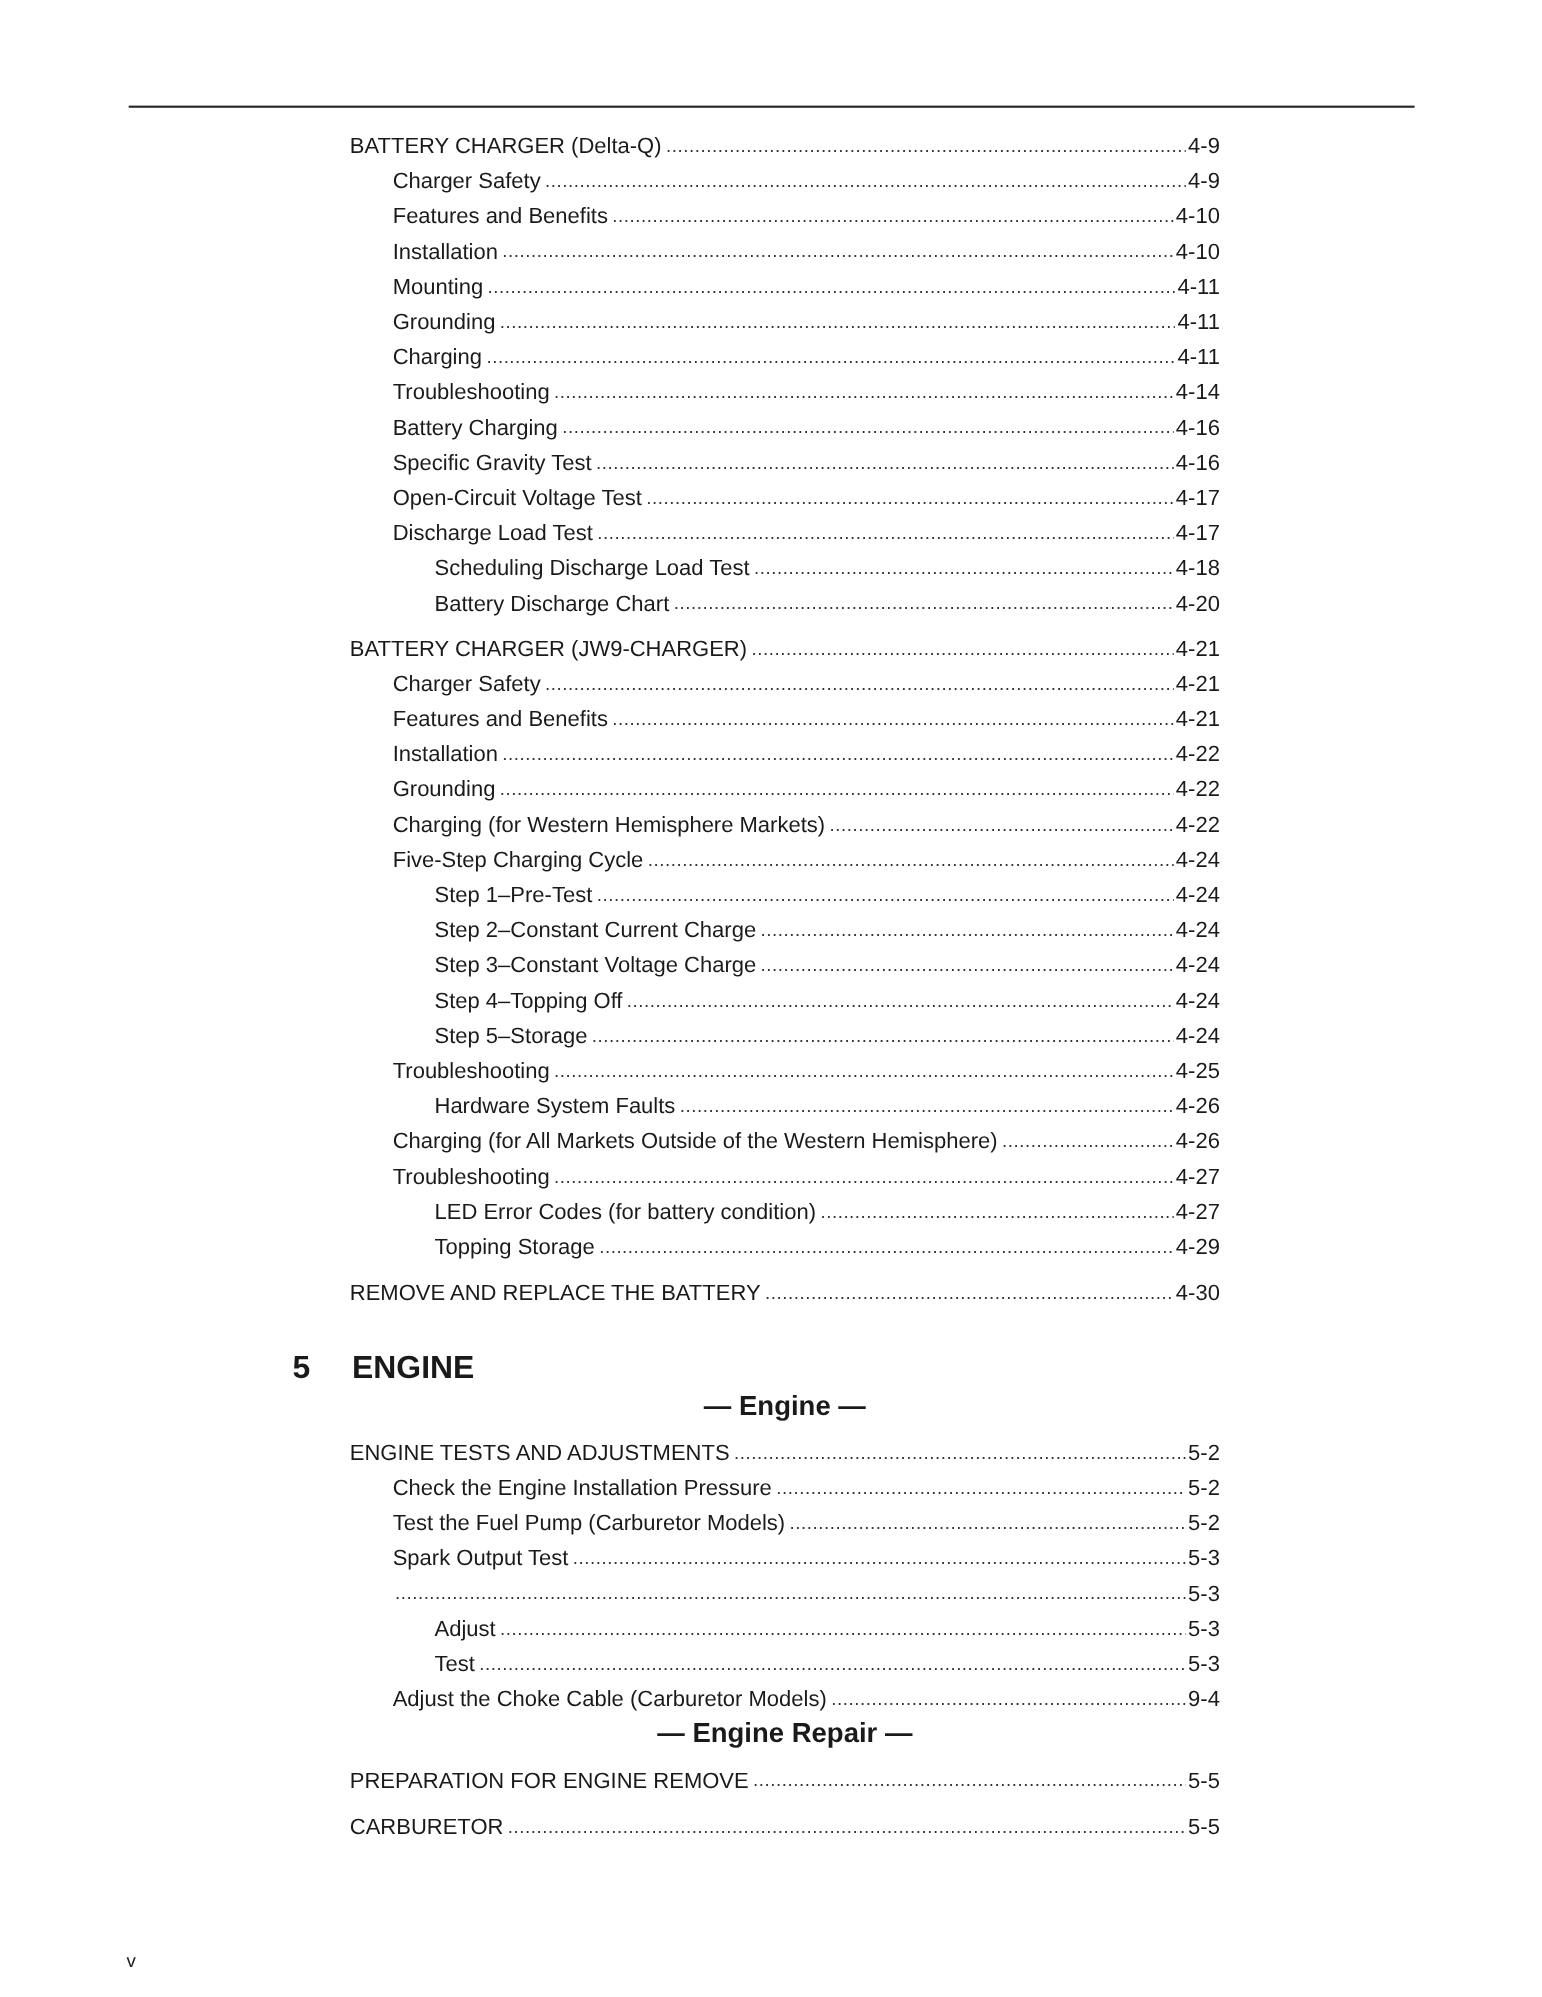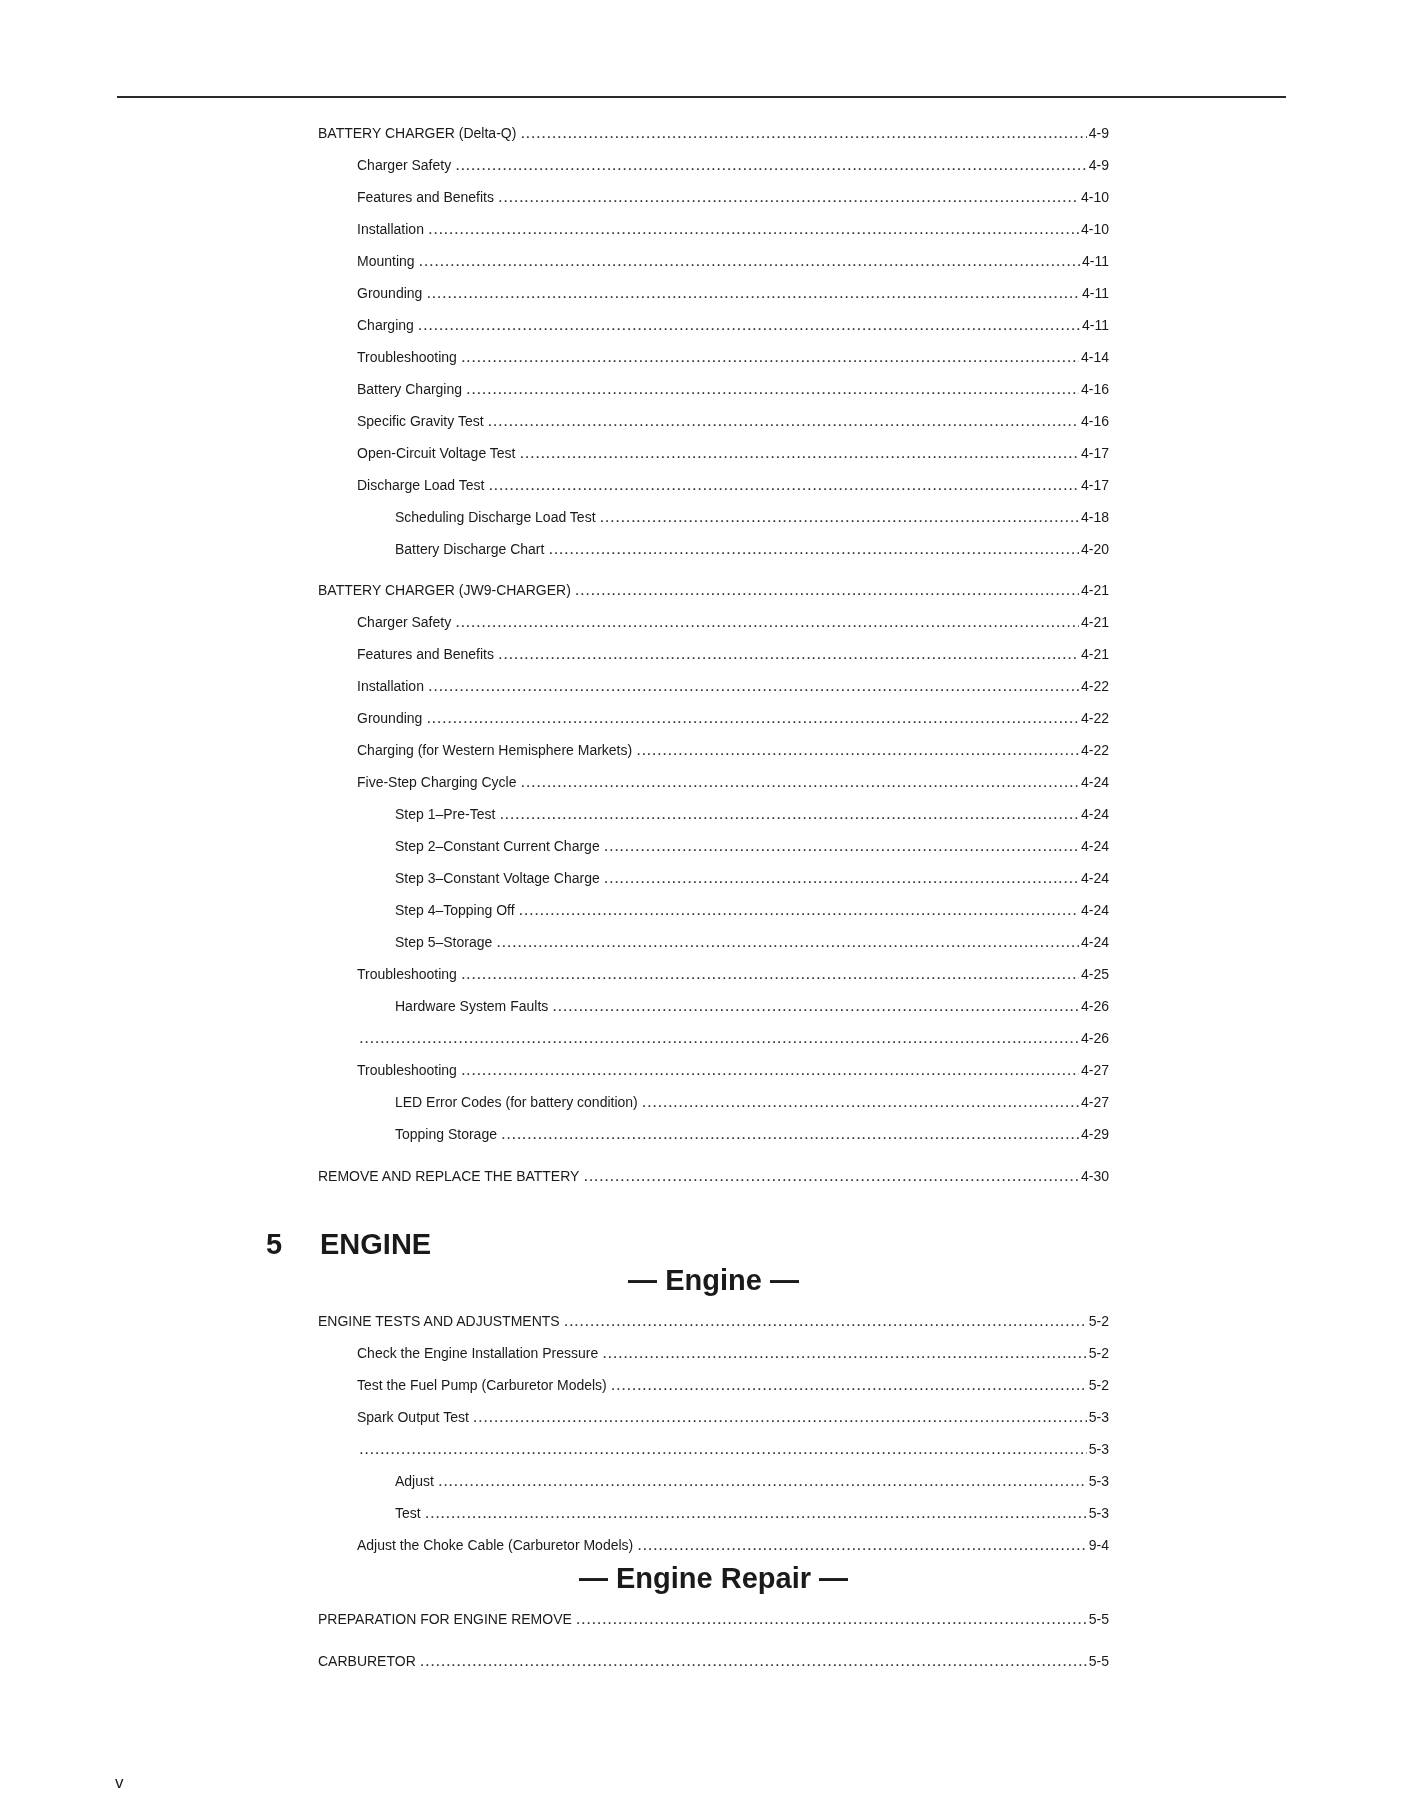--- a/index.html
+++ b/index.html
@@ -9,21 +9,21 @@
   }
   .top-rule {
     position: absolute; left: 117px; top: 96px; width: 1169px; height: 2px;
     background: #2a2a2a;
   }
   .toc {
     position: absolute; left: 318px; width: 791px; top: 0;
   }
   .row {
     position: absolute; left: 0; right: 0; height: 32px;
-    display: flex; align-items: flex-end; font-size: 14px; line-height: 24px;
+    display: flex; align-items: flex-end; font-size: 20px; line-height: 24px;
     white-space: nowrap;
   }
   .row.l2 { left: 39px; }
   .row.l3 { left: 77px; }
   .row .label { flex: 0 0 auto; padding-right: 2px; }
   .row .leader {
     flex: 1 1 auto; overflow: hidden; letter-spacing: 0.5px; color: #333;
     height: 24px; position: relative; margin: 0 2px;
   }
   .row .leader::before {
@@ -31,21 +31,21 @@
     position: absolute; left: 0; top: 0; white-space: nowrap; font-size: 17px; line-height: 24px;
   }
   .row .page { flex: 0 0 auto; text-align: center; }
   .chapter {
     position: absolute; top: 1228px; left: 266px; font-weight: bold; font-size: 29px;
     display: flex; align-items: baseline;
   }
   .chapter .num { width: 54px; }
   .subhead {
     position: absolute; left: 318px; width: 791px; text-align: center;
-    font-weight: bold; font-size: 29px;
+    font-weight: bold; font-size: 25px;
   }
   .folio {
     position: absolute; left: 115px; top: 1773px; font-size: 17px;
   }
 </style>
 </head>
 <body>
 
 <div class="top-rule"></div>
 
@@ -186,20 +186,21 @@
       <span class="label">Troubleshooting</span>
       <span class="leader"></span>
       <span class="page">4-25</span>
     </div>
   <div class="row l3" style="top:986px">
       <span class="label">Hardware System Faults</span>
       <span class="leader"></span>
       <span class="page">4-26</span>
     </div>
   <div class="row l2" style="top:1018px">
+      <span class="label">Charging (for All Markets Outside of the Western Hemisphere)</span>
       <span class="leader"></span>
       <span class="page">4-26</span>
     </div>
   <div class="row l2" style="top:1050px">
       <span class="label">Troubleshooting</span>
       <span class="leader"></span>
       <span class="page">4-27</span>
     </div>
   <div class="row l3" style="top:1082px">
       <span class="label">LED Error Codes (for battery condition)</span>

